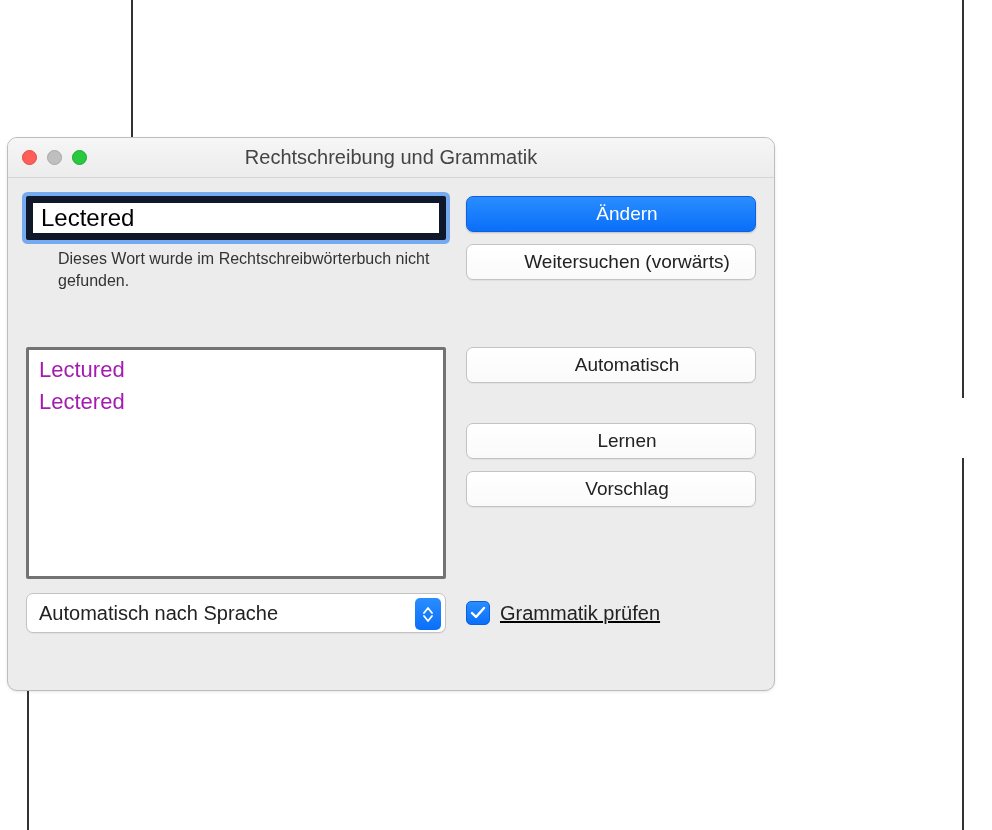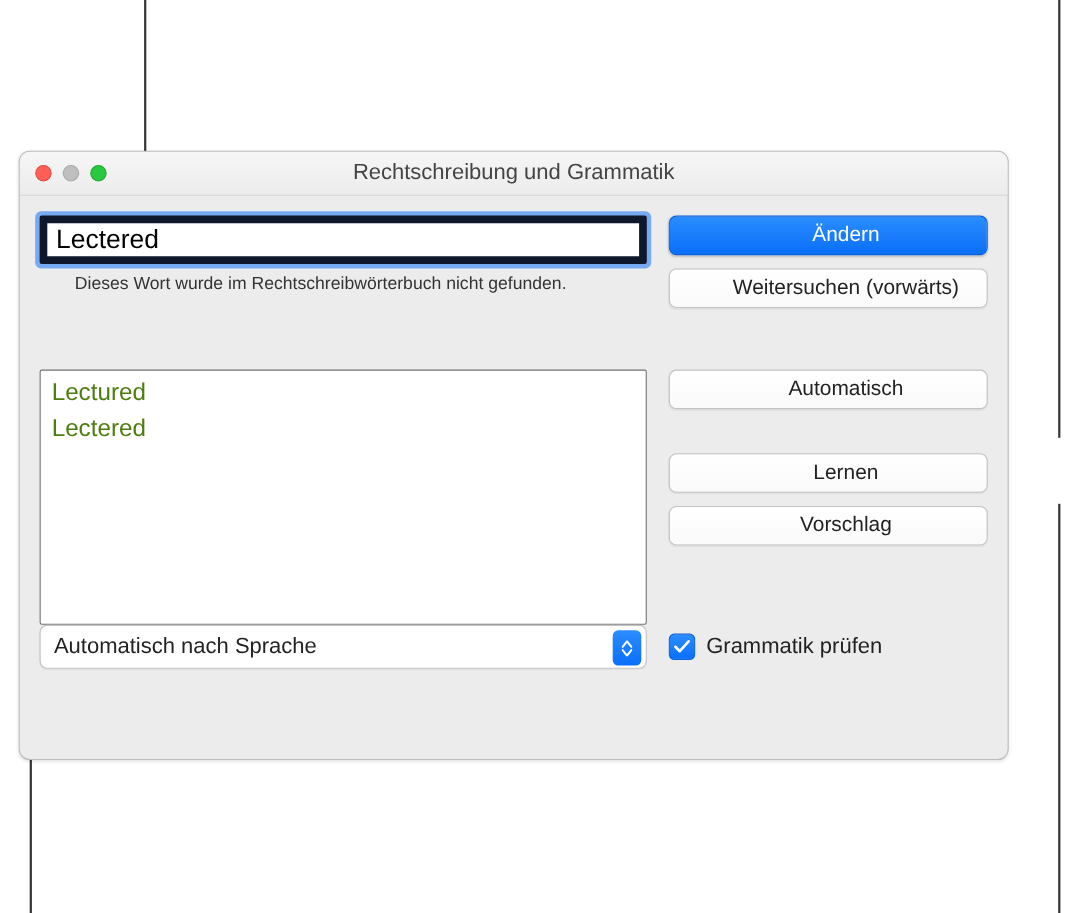--- a/index.html
+++ b/index.html
@@ -17,22 +17,22 @@
     }
     
     .callout-line {
       position: absolute;
       background: #333;
     }
     
     .window {
       position: absolute;
       top: 137px;
-      left: 17px;
-      width: 900px;
+      left: 7px;
+      width: 768px;
       height: 554px;
       background: #ececec;
       border: 1px solid #bdbdbd;
       border-radius: 10px;
       overflow: hidden;
       box-shadow: 0 1px 3px rgba(0,0,0,0.1);
     }
     
     .titlebar {
       height: 40px;
@@ -134,43 +134,44 @@
     .middle-row {
       display: flex;
       gap: 20px;
       margin-top: 56px;
     }
     
     .suggestions-box {
       flex: 1;
       height: 232px;
       background: #fff;
-      border: 1px solid #737373;
+      border: 3px solid #737373;
       border-radius: 2px;
       padding: 4px 10px;
       font-size: 22px;
       line-height: 1.45;
-      color: #4d7c0f;
+      color: #a21caf;
       overflow: auto;
     }
     
     .suggestion-item {
       cursor: pointer;
     }
     
     .right-col-mid {
       width: 290px;
       display: flex;
       flex-direction: column;
       gap: 12px;
     }
     
     .bottom-row {
       display: flex;
       gap: 20px;
+      margin-top: 14px;
       align-items: center;
     }
     
     .language-select {
       flex: 1;
       height: 40px;
       background: #fff;
       border: 1px solid #c3c3c3;
       border-radius: 7px;
       position: relative;
@@ -200,20 +201,21 @@
     
     .select-arrows svg {
       display: block;
     }
     
     .checkbox-area {
       width: 290px;
       display: flex;
       align-items: center;
       gap: 10px;
+      text-decoration: underline;
     }
     
     .checkbox {
       width: 24px;
       height: 24px;
       background: linear-gradient(#2a8dff, #0a6ff9);
       border: 1px solid #0a60df;
       border-radius: 5px;
       display: flex;
       align-items: center;

